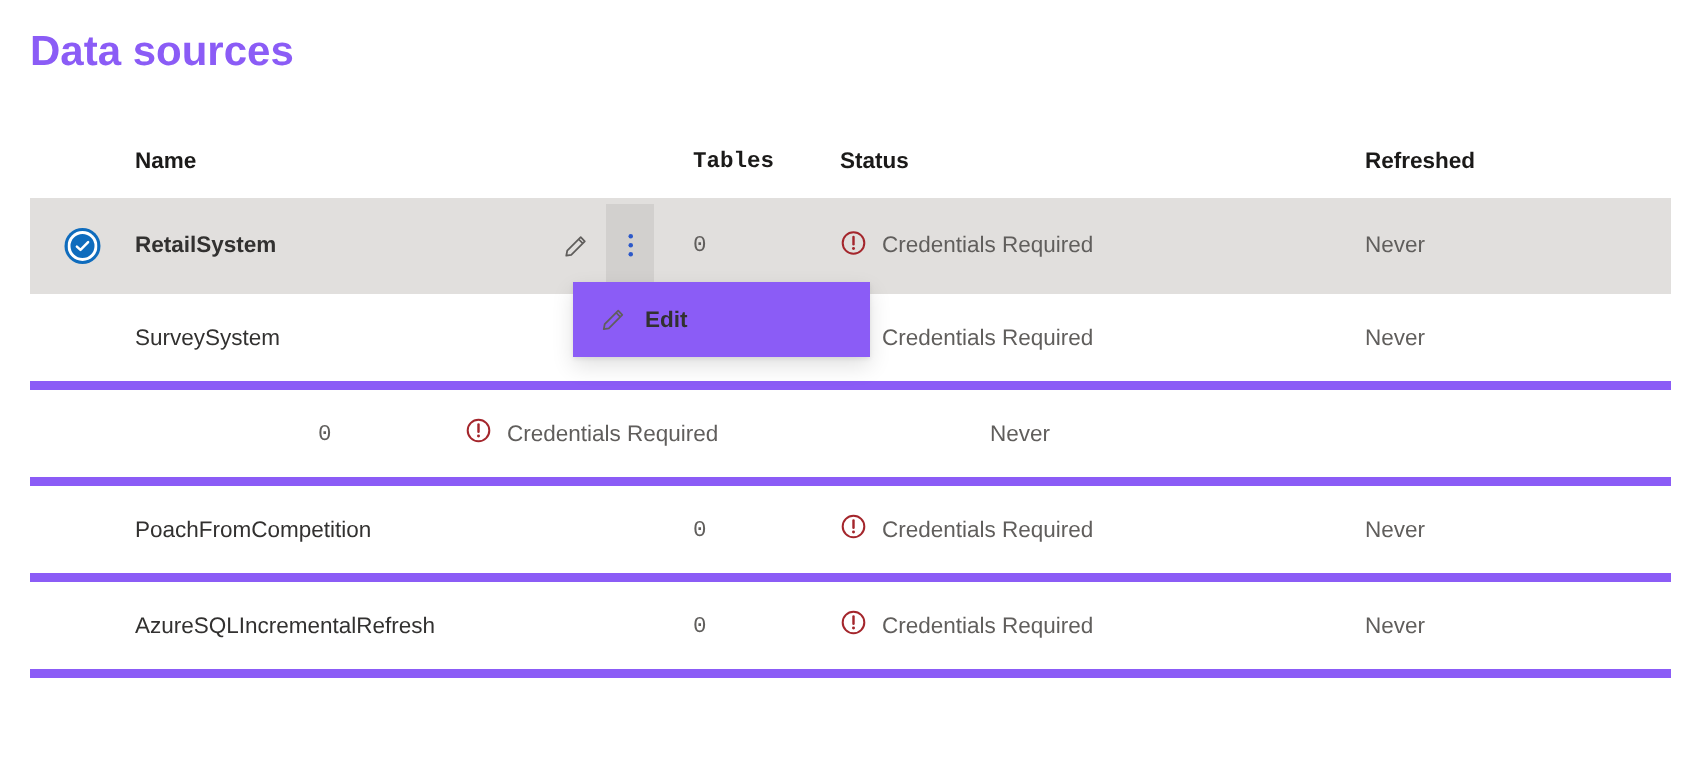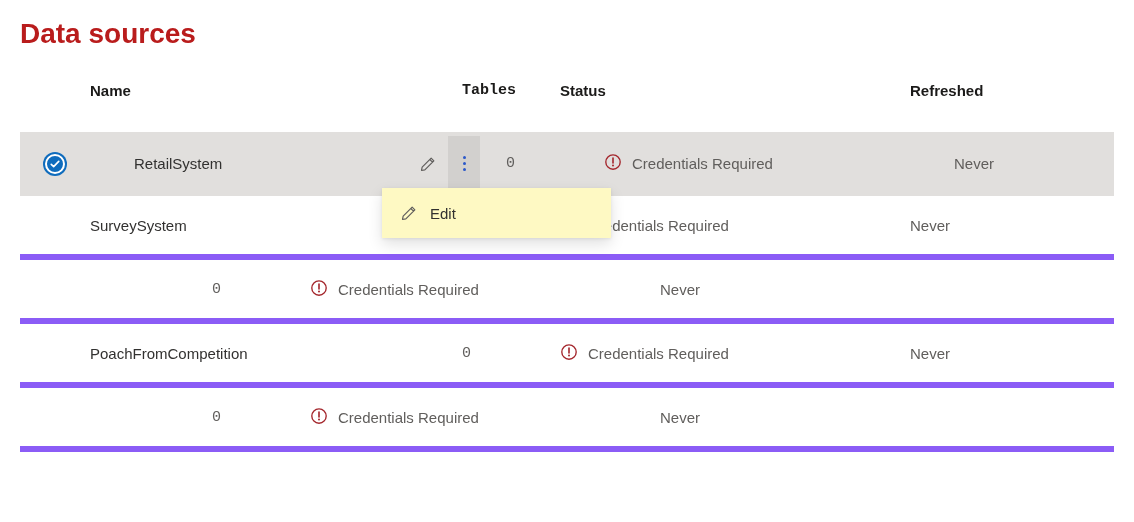--- a/index.html
+++ b/index.html
@@ -13,48 +13,48 @@
     height: 522px;
     overflow: hidden;
   }
   .page {
     padding: 18px 20px 0 20px;
   }
   h1 {
     font-size: 28px;
     font-weight: 600;
     margin: 0 0 32px 0;
-    color: #b91c1c;
+    color: #8b5cf6;
   }
   .table {
     width: 100%;
   }
   .header-row {
     display: flex;
-    align-items: flex-start;
+    align-items: center;
     font-weight: 600;
     font-size: 15px;
     color: #1b1a19;
     padding: 0;
     height: 50px;
   }
   .row {
     display: flex;
     align-items: center;
     height: 64px;
     border-bottom: 6px solid #8b5cf6;
     font-size: 15px;
     color: #323130;
     position: relative;
   }
   .row.selected {
     background: #e1dfdd;
     border-bottom: 1px solid #e1dfdd;
   }
-  .row.selected .col-name { font-weight: 400; margin-left: 44px; }
+  .row.selected .col-name { font-weight: 700; }
   .col-check {
     width: 70px;
     display: flex;
     justify-content: center;
     align-items: center;
   }
   .col-name {
     width: 250px;
     padding-left: 0;
   }
@@ -135,25 +135,26 @@
   }
   .dots span {
     width: 3px; height: 3px; border-radius: 50%; background: #2b58c9;
   }
   .status-icon svg { width: 18px; height: 18px; }
 
   .menu {
     position: absolute;
     top: 56px;
     left: 362px;
-    width: 229px;
-    background: #fef9c3;
+    width: 198px;
+    background: #8b5cf6;
     box-shadow: 0 6px 14px rgba(0,0,0,0.12), 0 1px 3px rgba(0,0,0,0.08);
     z-index: 10;
     padding: 6px 0;
+    font-weight: bold;
   }
   .menu-item {
     display: flex;
     align-items: center;
     gap: 12px;
     padding: 10px 18px;
     font-size: 15px;
     color: #323130;
     cursor: pointer;
   }
@@ -275,20 +276,21 @@
               <circle cx="10" cy="14" r="1.1" fill="#a4262c"></circle>
             </svg>
         </span>
         <span>Credentials Required</span>
       </div>
       <div class="col-refreshed">Never</div>
     </div>
 
     <div class="row">
       <div class="col-check"></div>
+      <div class="col-name">AzureSQLIncrementalRefresh</div>
       <div class="col-actions"></div>
       <div class="col-more"></div>
       <div class="col-tables">0</div>
       <div class="col-status">
         <span class="status-icon">
           <svg viewBox="0 0 20 20">
               <circle cx="10" cy="10" r="8" stroke="#a4262c" stroke-width="1.5" fill="none"></circle>
               <line x1="10" y1="5.5" x2="10" y2="11" stroke="#a4262c" stroke-width="1.8" stroke-linecap="round"></line>
               <circle cx="10" cy="14" r="1.1" fill="#a4262c"></circle>
             </svg>

